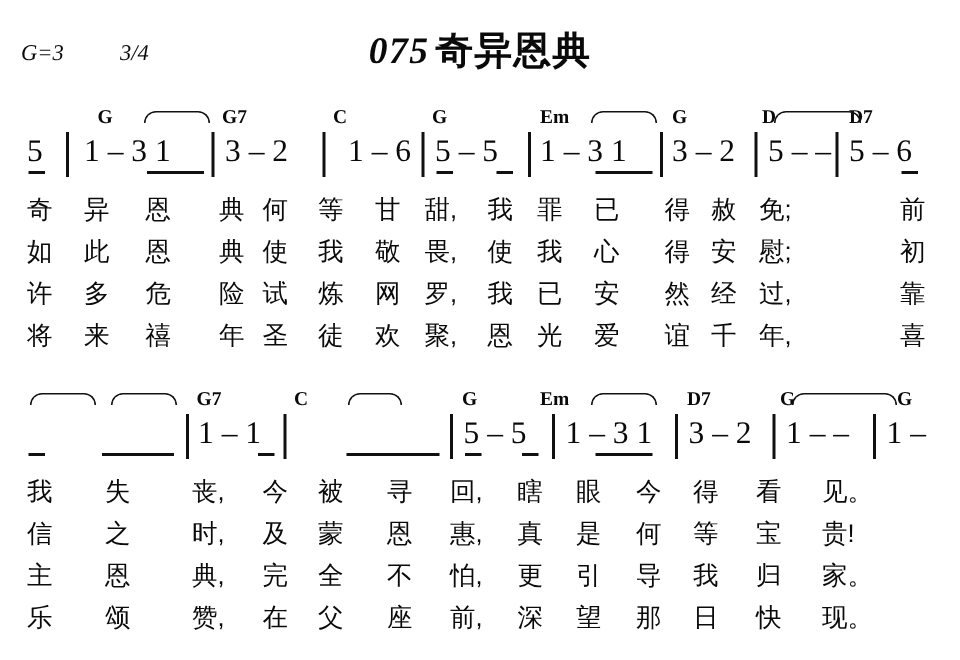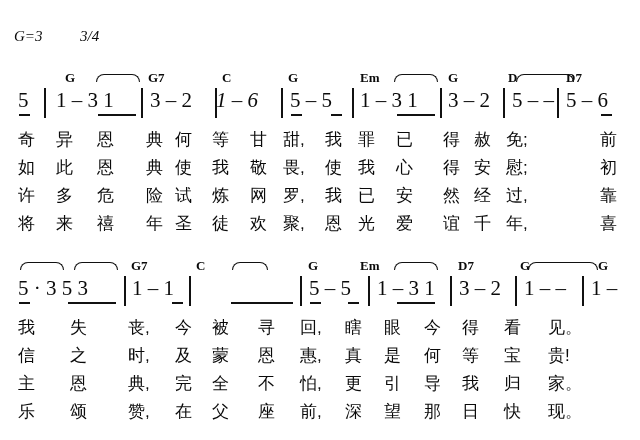--- a/index.html
+++ b/index.html
@@ -136,20 +136,23 @@
     top: 0;
   }
 </style>
 </head>
 <body>
 
 <div class="sheet">
 
   <div class="key-sig">G=3</div>
   <div class="meter">3/4</div>
+  <div class="title">
+    <span class="num">075</span><span>奇异恩典</span>
+  </div>
 
   <div class="system sys1">
 
     <div class="chords">
       <span class="chord" style="left:65px;">G</span>
       <span class="chord" style="left:148px;">G7</span>
       <span class="chord" style="left:222px;">C</span>
       <span class="chord" style="left:288px;">G</span>
       <span class="chord" style="left:360px;">Em</span>
       <span class="chord" style="left:448px;">G</span>
@@ -169,21 +172,21 @@
 
       <span class="note" style="left:56px;">1 – 3 1</span>
       <span class="beam" style="left:98px; top:26px; width:38px;"></span>
 
       <span class="bar" style="left:141px;"></span>
 
       <span class="note" style="left:150px;">3 – 2</span>
 
       <span class="bar" style="left:215px;"></span>
 
-      <span class="note" style="left:216px;font-style:italic;">1 – 6</span>
+      <span class="note" style="left:232px;">1 – 6</span>
 
       <span class="bar" style="left:281px;"></span>
 
       <span class="note" style="left:290px;">5 – 5</span>
       <span class="beam" style="left:291px; top:26px; width:11px;"></span>
       <span class="beam" style="left:331px; top:26px; width:11px;"></span>
 
       <span class="bar" style="left:352px;"></span>
 
       <span class="note" style="left:360px;">1 – 3 1</span>
@@ -291,21 +294,20 @@
       <span class="chord" style="left:598px;">G</span>
 
       <span class="arc side" style="left:20px; top:4px; width:42px;"></span>
       <span class="arc side" style="left:74px; top:4px; width:42px;"></span>
       <span class="arc side" style="left:232px; top:4px; width:34px;"></span>
       <span class="arc side" style="left:394px; top:4px; width:42px;"></span>
       <span class="arc side" style="left:528px; top:4px; width:68px;"></span>
     </div>
 
     <div class="notes">
-      <span class="note" style="left:18px;">5 · 3 5 3</span>
       <span class="beam" style="left:19px; top:26px; width:11px;"></span>
       <span class="beam" style="left:68px; top:26px; width:48px;"></span>
 
       <span class="bar" style="left:124px;"></span>
 
       <span class="note" style="left:132px;">1 – 1</span>
       <span class="beam" style="left:172px; top:26px; width:11px;"></span>
 
       <span class="bar" style="left:189px;"></span>
 

